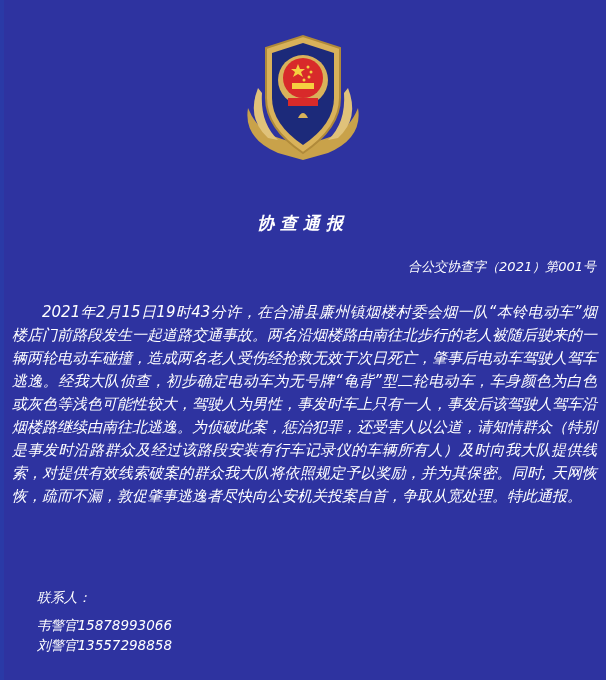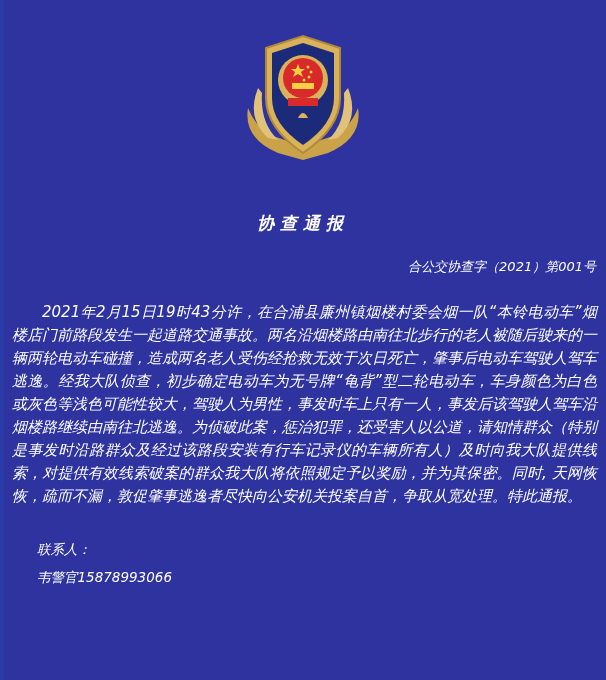--- a/index.html
+++ b/index.html
@@ -18,21 +18,21 @@
     text-align: center; font-size: 17px; font-weight: bold; letter-spacing: 6px;
   }
   .docno {
     position: absolute; right: 10px; top: 250px; font-size: 13px; margin-top: 8px;
   }
   .body-text {
     position: absolute; left: 12px; top: 301px; width: 585px;
     font-size: 15px; line-height: 23px; text-indent: 2em;
     text-align: justify;
   }
-  .contact { position: absolute; left: 37px; font-size: 13.5px; }
+  .contact { position: absolute; left: 37px; font-size: 13.5px; margin-top: 48px; }
   .footer { position: absolute; right: 10px; top: 654px; font-size: 13px; color: #84cc16; margin-top: 28px; }
 </style>
 </head>
 <body>
 
 <div class="page">
   <div class="left-edge"></div>
 
   <div class="emblem">
     <svg width="130" height="140" viewBox="0 0 130 140">
@@ -57,15 +57,16 @@
     </svg>
   </div>
 
   <div class="title">协查通报</div>
   <div class="docno">合公交协查字（2021）第001号</div>
 
   <div class="body-text">2021年2月15日19时43分许，在合浦县廉州镇烟楼村委会烟一队“本铃电动车”烟楼店门前路段发生一起道路交通事故。两名沿烟楼路由南往北步行的老人被随后驶来的一辆两轮电动车碰撞，造成两名老人受伤经抢救无效于次日死亡，肇事后电动车驾驶人驾车逃逸。经我大队侦查，初步确定电动车为无号牌“龟背”型二轮电动车，车身颜色为白色或灰色等浅色可能性较大，驾驶人为男性，事发时车上只有一人，事发后该驾驶人驾车沿烟楼路继续由南往北逃逸。为侦破此案，惩治犯罪，还受害人以公道，请知情群众（特别是事发时沿路群众及经过该路段安装有行车记录仪的车辆所有人）及时向我大队提供线索，对提供有效线索破案的群众我大队将依照规定予以奖励，并为其保密。同时, 天网恢恢，疏而不漏，敦促肇事逃逸者尽快向公安机关投案自首，争取从宽处理。特此通报。</div>
 
   <div class="contact" style="top:541px">联系人：</div>
   <div class="contact" style="top:569px">韦警官15878993066</div>
+  <div class="contact" style="top:589px">刘警官13557298858</div>
 
   <div class="footer">合浦县公安局交通管理大队</div>
 </div>
 
 </body></html>

